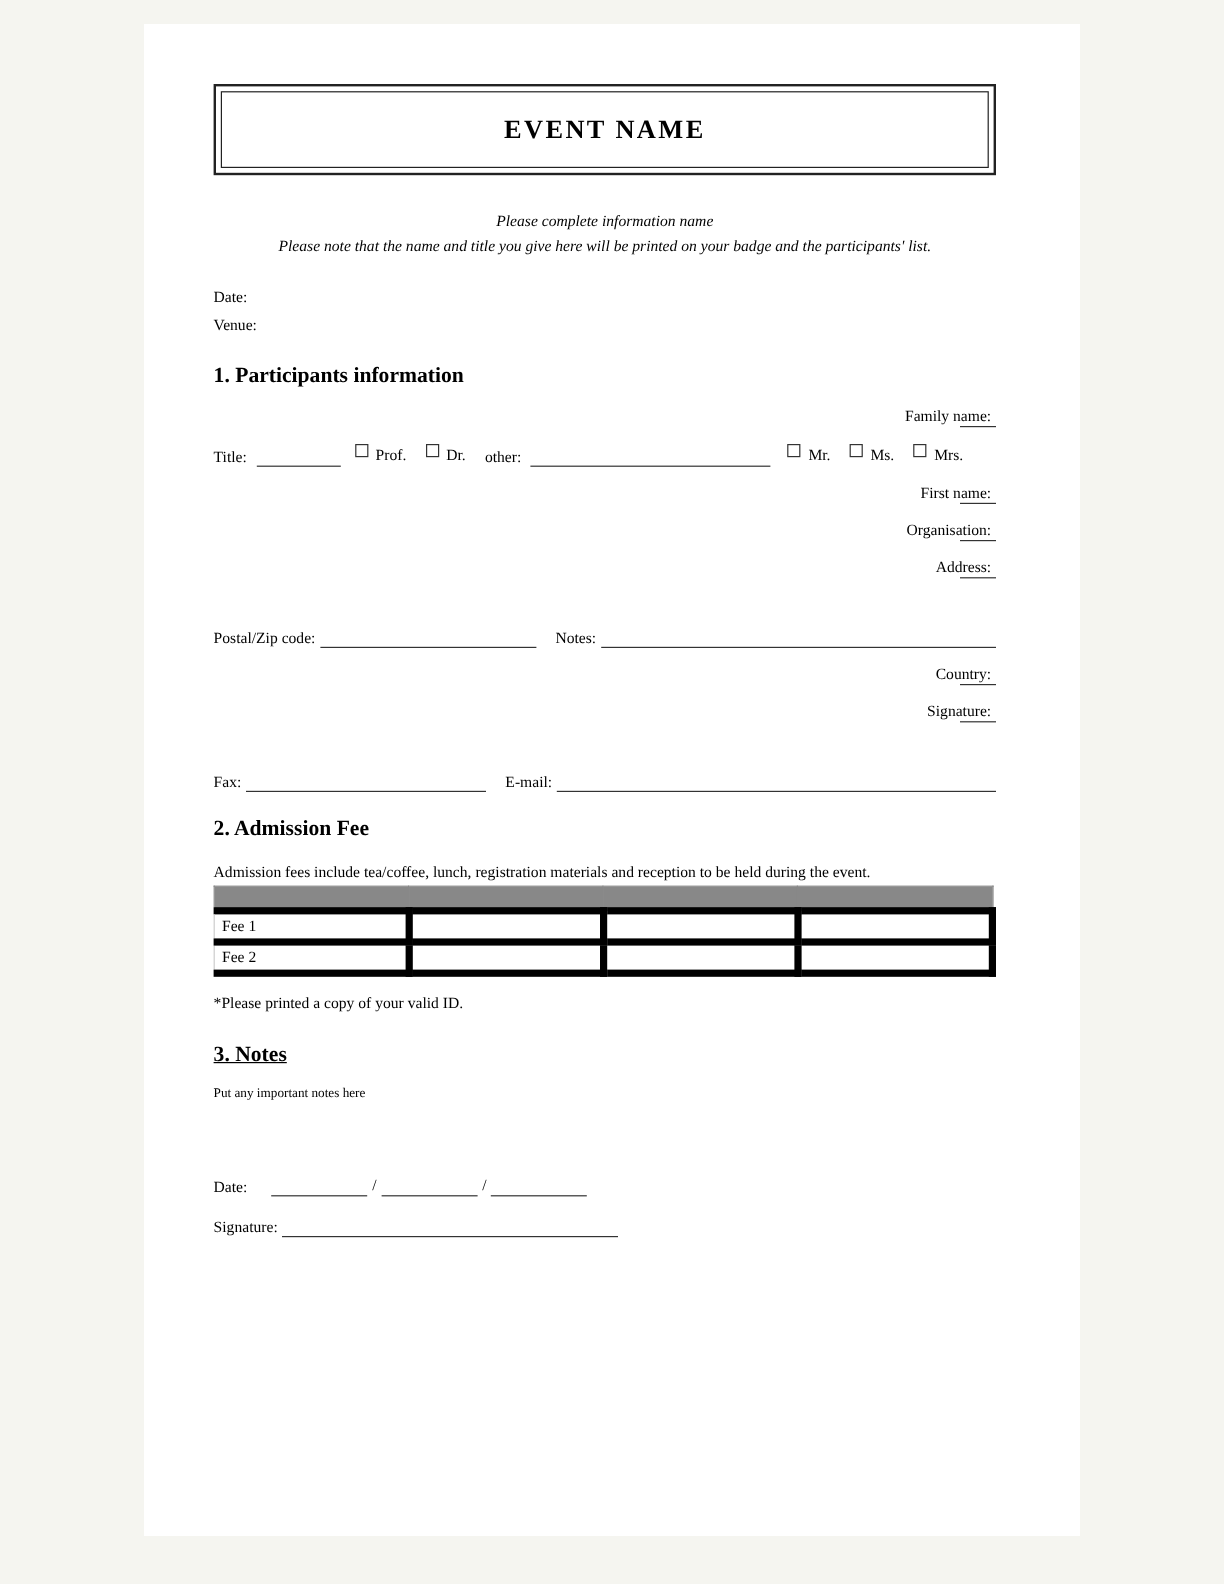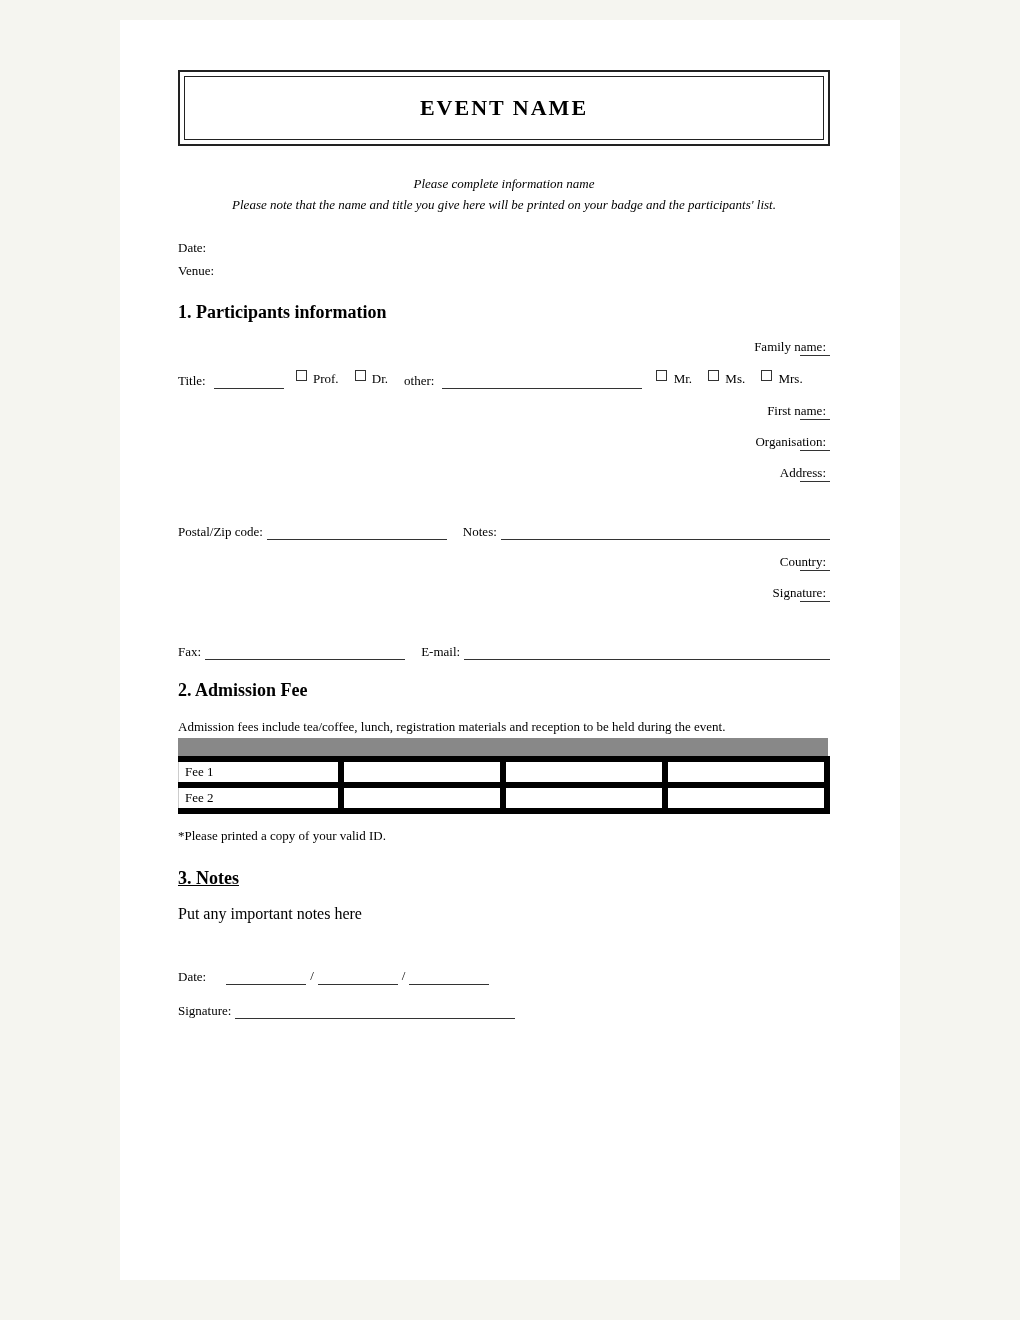--- a/index.html
+++ b/index.html
@@ -173,22 +173,22 @@
       border-left: 1px solid #ccc;
     }
 
     .valid-id-note {
       font-size: 13px;
       margin-bottom: 24px;
     }
 
     
     .notes-text {
-      font-size: 16px;
-      margin-bottom: 44px;
+      font-size: 11px;
+      margin-bottom: 62px;
       margin-top: 8px;
     }
 
     
     .signature-area {
       font-size: 13px;
       margin-top: 10px;
     }
 
     .date-row {

